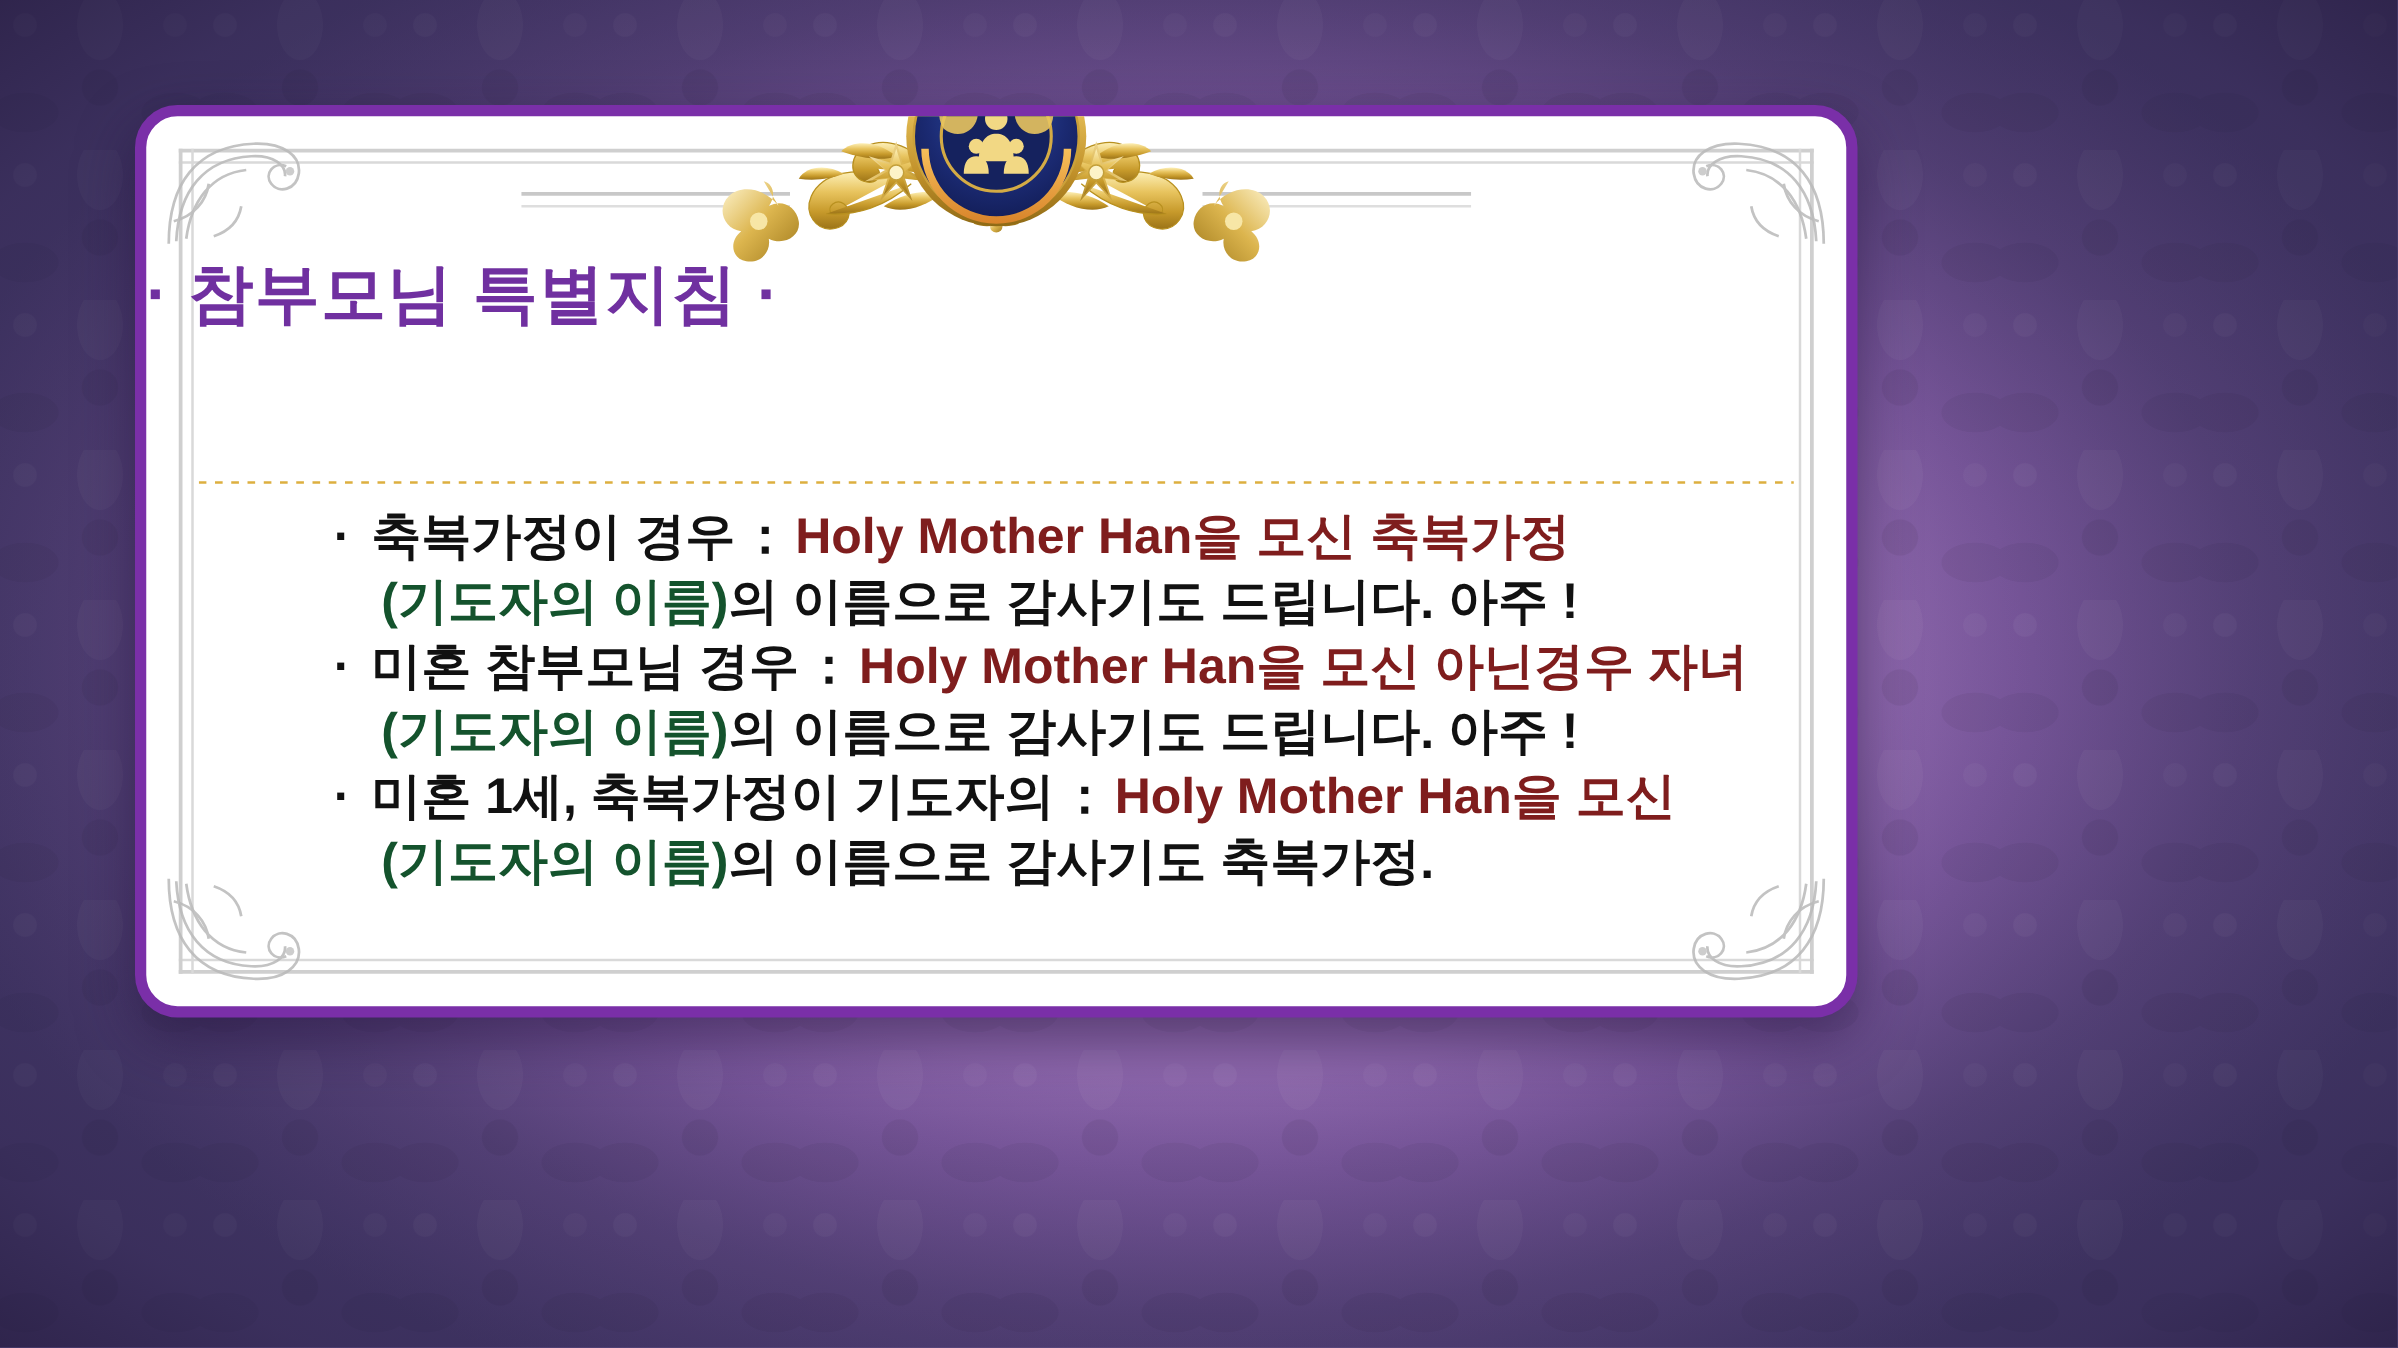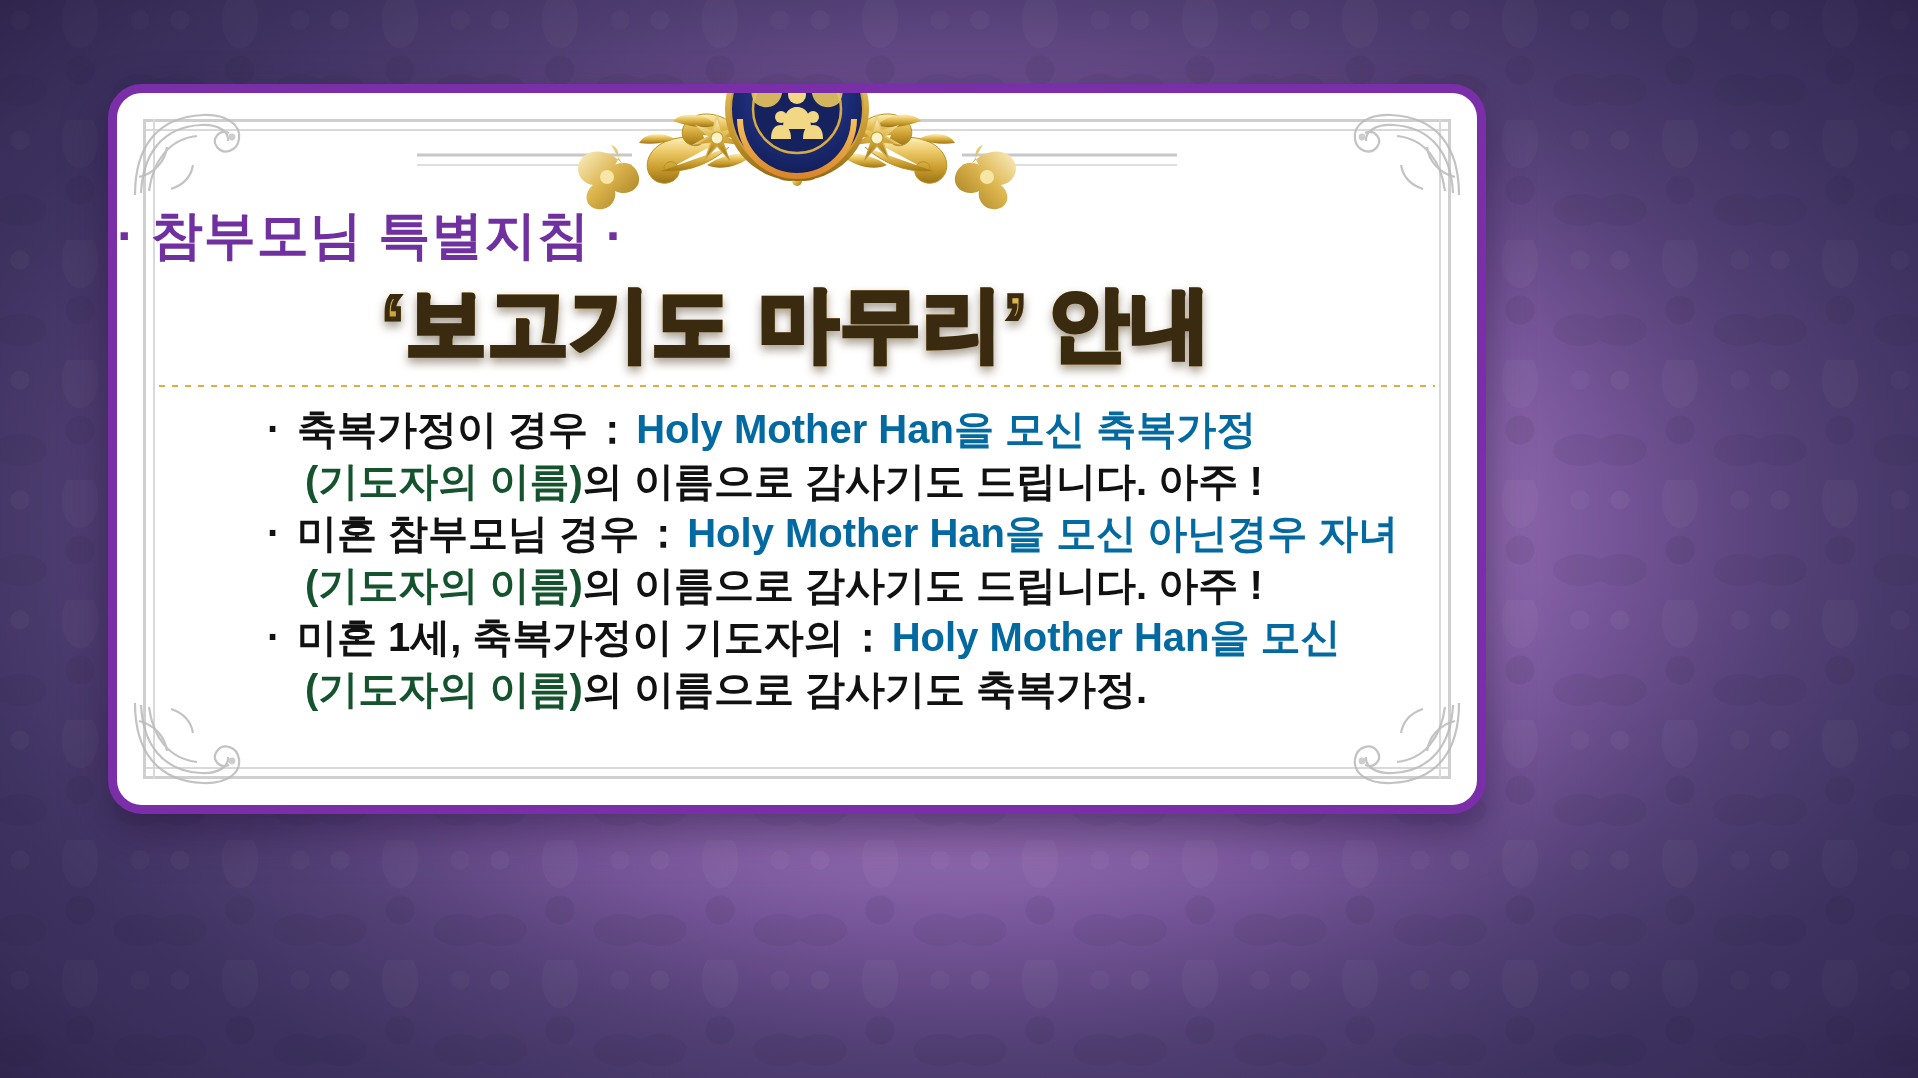--- a/index.html
+++ b/index.html
@@ -90,21 +90,21 @@
   #body{
     position:absolute;left:150px;right:60px;top:316px;
     font-size:40px;font-weight:bold;color:#111;line-height:1.0;
   }
   .blk{margin-bottom:6px;}
   .ln{display:block;white-space:nowrap;margin-bottom:12px;}
   .ln.first{text-indent:0;}
   .ln.cont{padding-left:38px;}
   .bullet{display:inline-block;width:30px;color:#111;}
   .kr{color:#111;}
-  .purple{color:#0369a1;}
+  .purple{color:#7f1d1d;}
   .blue{color:#14532d;}
   .colon{color:#111;padding:0 4px;}
 </style>
 </head>
 <body>
 
 <div id="stage">
 
   <div class="bg-base"></div>
   <div class="bg-damask"></div>
@@ -310,21 +310,20 @@
             <path d="M50 106 C50 96 54 92 60 92 C66 92 70 96 70 106 Z"></path>
             <path d="M82 106 C82 96 86 92 92 92 C98 92 102 96 102 106 Z"></path>
           </g>
           <text x="76" y="28" text-anchor="middle" font-family="'Liberation Serif',serif" font-size="11" fill="#f3dfa0" letter-spacing="1.4">CHEON IL GUK</text>
           <text x="76" y="56" text-anchor="middle" font-family="'Liberation Serif',serif" font-size="13" fill="#f6e7ac">天一國</text>
         </svg>
       </div>
 
       <div id="subtitle">· 참부모님 특별지침 ·</div>
 
-      <div id="maintitle">‘보고기도 마무리’ 안내</div>
 
       <div id="divider"></div>
 
       <div id="body">
 
         <div class="blk">
           <span class="ln first">
             <span class="bullet">·</span><span class="kr">축복가정이 경우</span><span class="colon">：</span><span class="purple">Holy Mother Han을 모신 축복가정</span>
           </span>
           <span class="ln cont">

